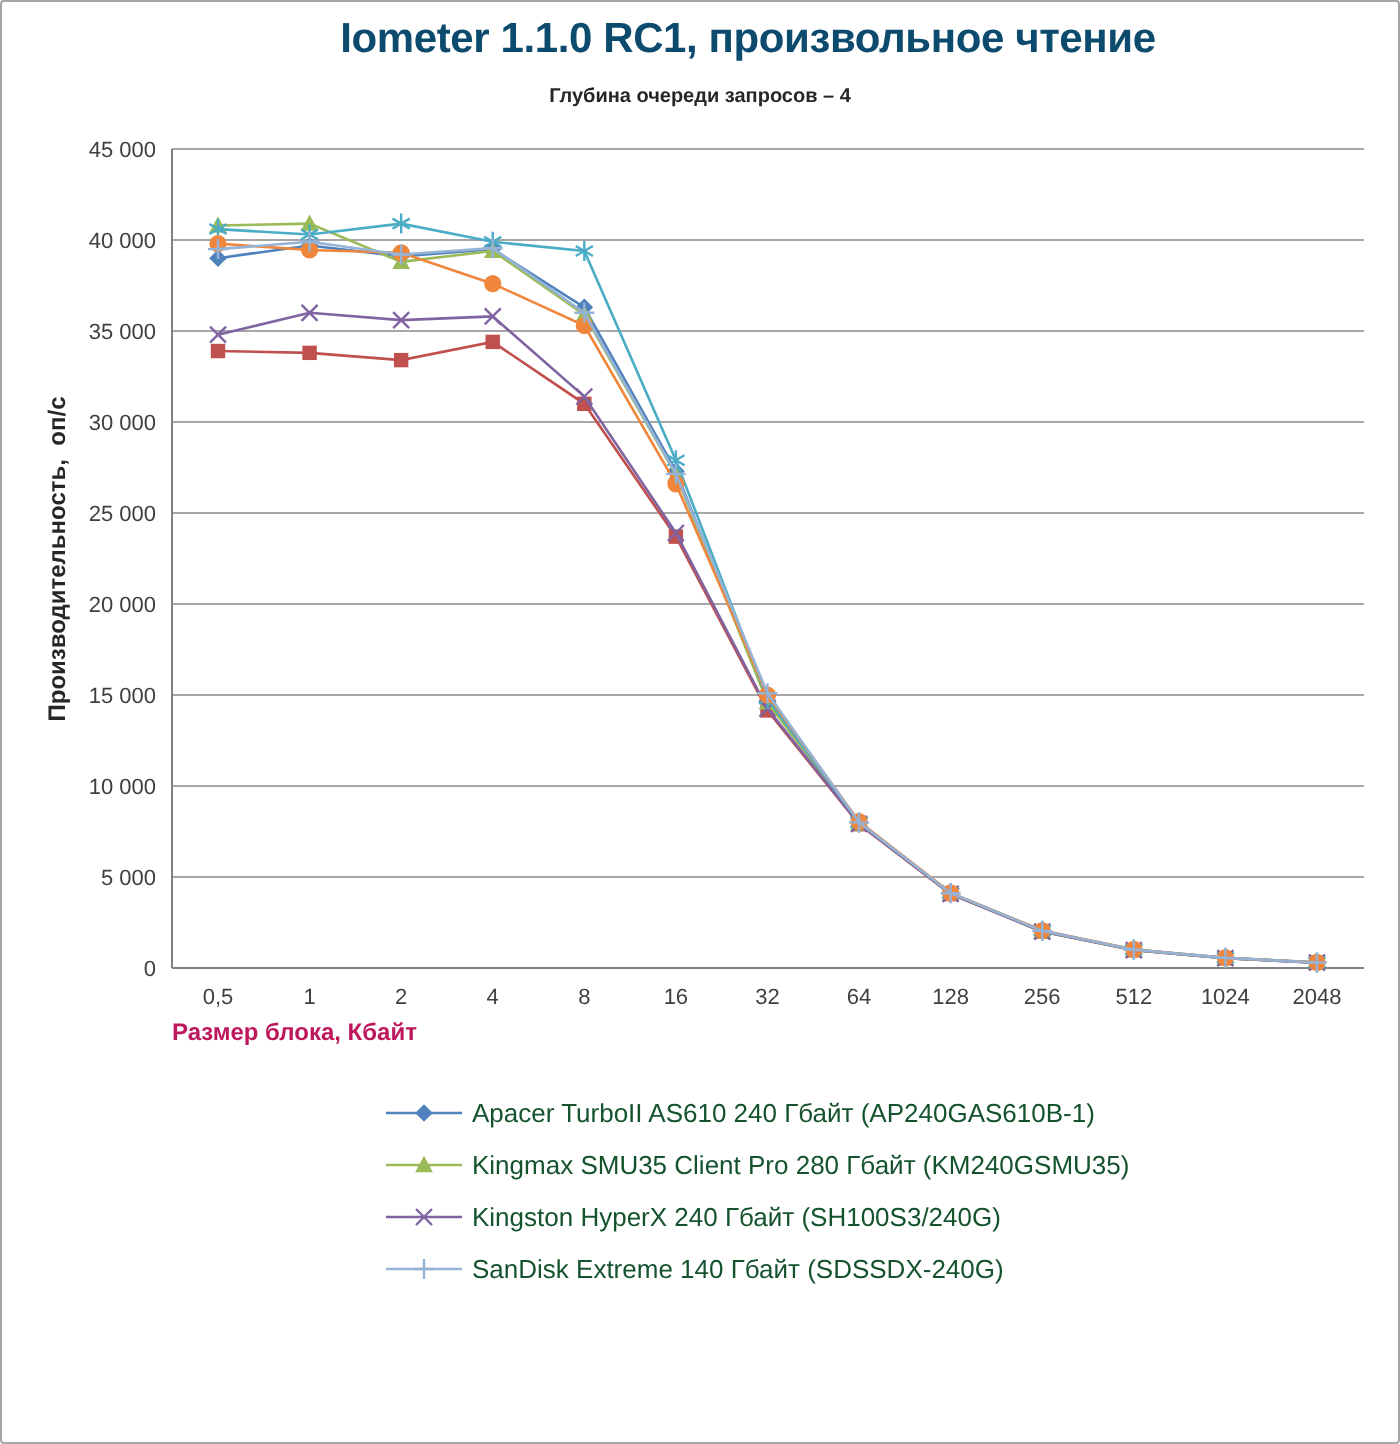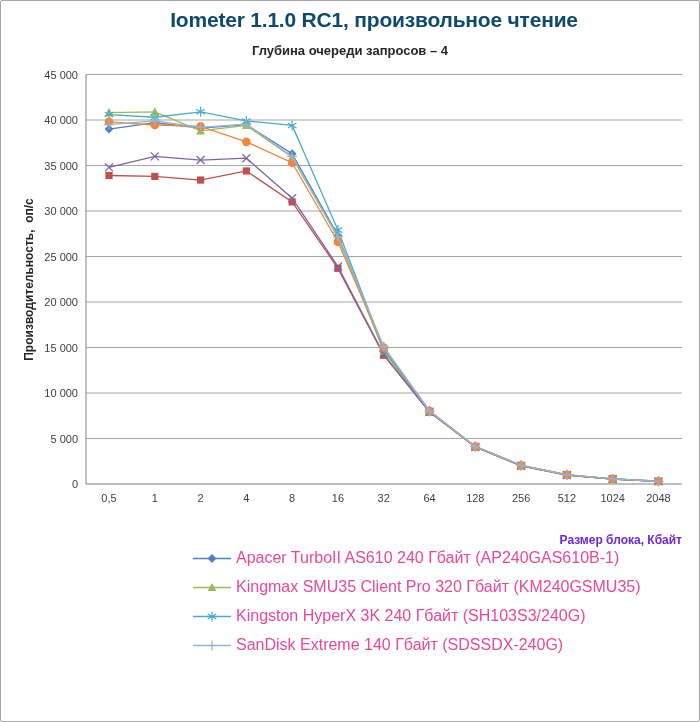--- a/index.html
+++ b/index.html
@@ -7,39 +7,39 @@
     position:relative;width:698px;height:720px;margin:0;
     border:1px solid #a6a6a6;border-radius:2px;background:#fff;
     font-family:"Liberation Sans",sans-serif;overflow:hidden;
   }
   .chart-title{
     position:absolute;top:7px;left:0;width:100%;text-align:center;
     font-size:21px;font-weight:bold;color:#0c4a6e;letter-spacing:-0.2px;padding-left:24px;
   }
   .chart-subtitle{
     position:absolute;top:42px;left:0;width:100%;text-align:center;
-    font-size:13px;font-weight:bold;color:#262626;
+    font-size:10px;font-weight:bold;color:#262626;
   }
   svg.plot{position:absolute;top:0;left:0;}
   svg.plot text{font-family:"Liberation Sans",sans-serif;}
   text.tick{font-size:11px;fill:#3f3f3f;}
   .y-axis-title{
     position:absolute;left:-182px;top:271px;width:420px;height:15px;
     text-align:center;transform:rotate(-90deg);
     font-size:12px;font-weight:bold;color:#262626;white-space:pre;
   }
   .x-axis-title{
-    position:absolute;left:85px;top:532px;width:596px;text-align:right;
-    font-size:12px;font-weight:bold;color:#6d28d9;
+    position:absolute;left:85px;top:508px;width:596px;text-align:left;
+    font-size:12px;font-weight:bold;color:#be185d;
   }
   .legend{
     position:absolute;left:192px;top:548px;
     display:flex;flex-direction:column;gap:11px;
   }
-  .legend-item{display:flex;align-items:center;gap:5px;font-size:16px;color:#ec4899;}
+  .legend-item{display:flex;align-items:center;gap:5px;font-size:13px;color:#14532d;}
   .legend-item svg{flex:0 0 auto;}
 </style>
 </head>
 <body>
 
 <div class="frame">
   <div class="chart-title">Iometer 1.1.0 RC1, произвольное чтение</div>
   <div class="chart-subtitle">Глубина очереди запросов – 4</div>
 
   <svg class="plot" width="700" height="520">
@@ -372,30 +372,30 @@
         </svg>
         <span>Apacer TurboII AS610 240 Гбайт (AP240GAS610B-1)</span>
       </div>
       <div class="legend-item">
         <svg width="38" height="13">
           <line x1="0" y1="6.5" x2="38" y2="6.5" stroke="#9BBB59" stroke-width="1.3"></line>
           <g>
             <path d="M19 1.9000000000000004L23.4 10.1L14.6 10.1Z" fill="#9BBB59"></path>
           </g>
         </svg>
-        <span>Kingmax SMU35 Client Pro 320 Гбайт (KM240GSMU35)</span>
+        <span>Kingmax SMU35 Client Pro 280 Гбайт (KM240GSMU35)</span>
       </div>
       <div class="legend-item">
         <svg width="38" height="13">
-          <line x1="0" y1="6.5" x2="38" y2="6.5" stroke="#4BACC6" stroke-width="1.3"></line>
+          <line x1="0" y1="6.5" x2="38" y2="6.5" stroke="#8064A2" stroke-width="1.3"></line>
           <g>
-            <path d="M19 1.5L19 11.5M14.7 4L23.3 9M23.3 4L14.7 9" stroke="#4BACC6" fill="none" stroke-width="1.2"></path>
+            <path d="M15 2.5L23 10.5M23 2.5L15 10.5" stroke="#8064A2" fill="none" stroke-width="1.2"></path>
           </g>
         </svg>
-        <span>Kingston HyperX 3K 240 Гбайт (SH103S3/240G)</span>
+        <span>Kingston HyperX 240 Гбайт (SH100S3/240G)</span>
       </div>
       <div class="legend-item">
         <svg width="38" height="13">
           <line x1="0" y1="6.5" x2="38" y2="6.5" stroke="#95B3D7" stroke-width="1.3"></line>
           <g>
             <path d="M19 1.5L19 11.5M14 6.5L24 6.5" stroke="#95B3D7" fill="none" stroke-width="1.2"></path>
           </g>
         </svg>
         <span>SanDisk Extreme 140 Гбайт (SDSSDX-240G)</span>
       </div>

